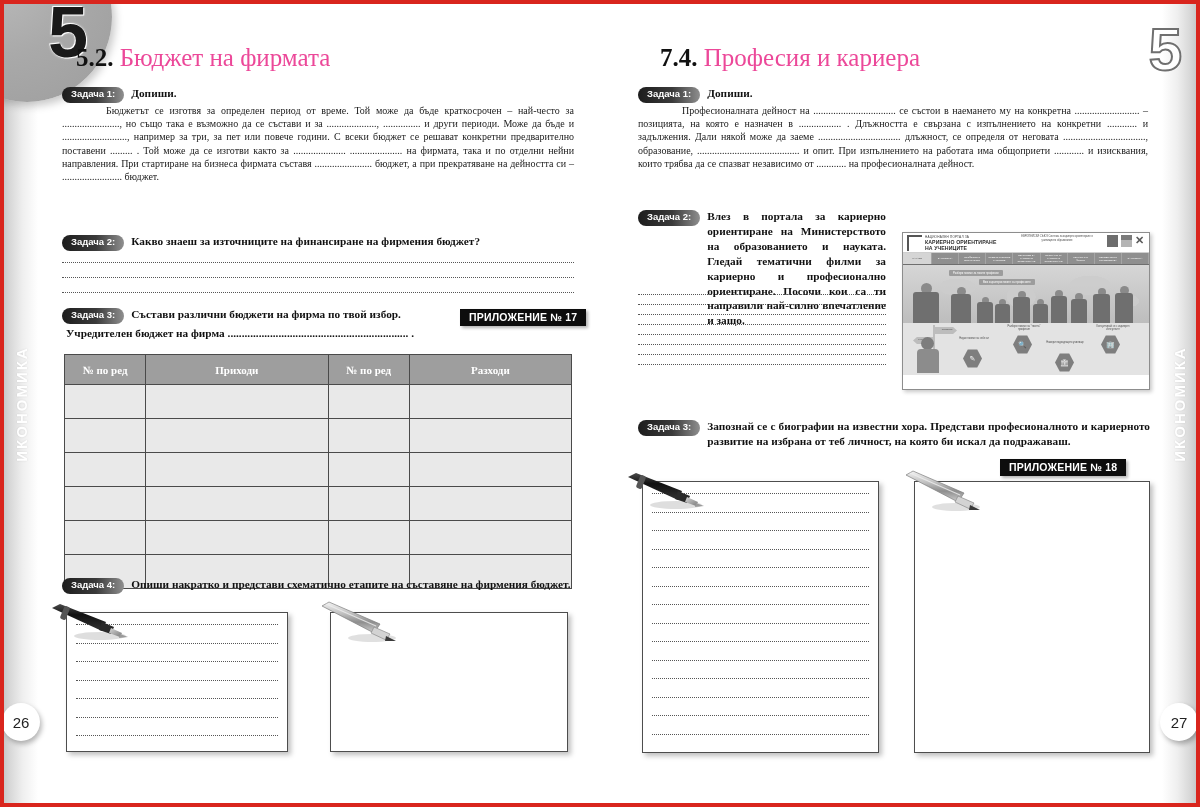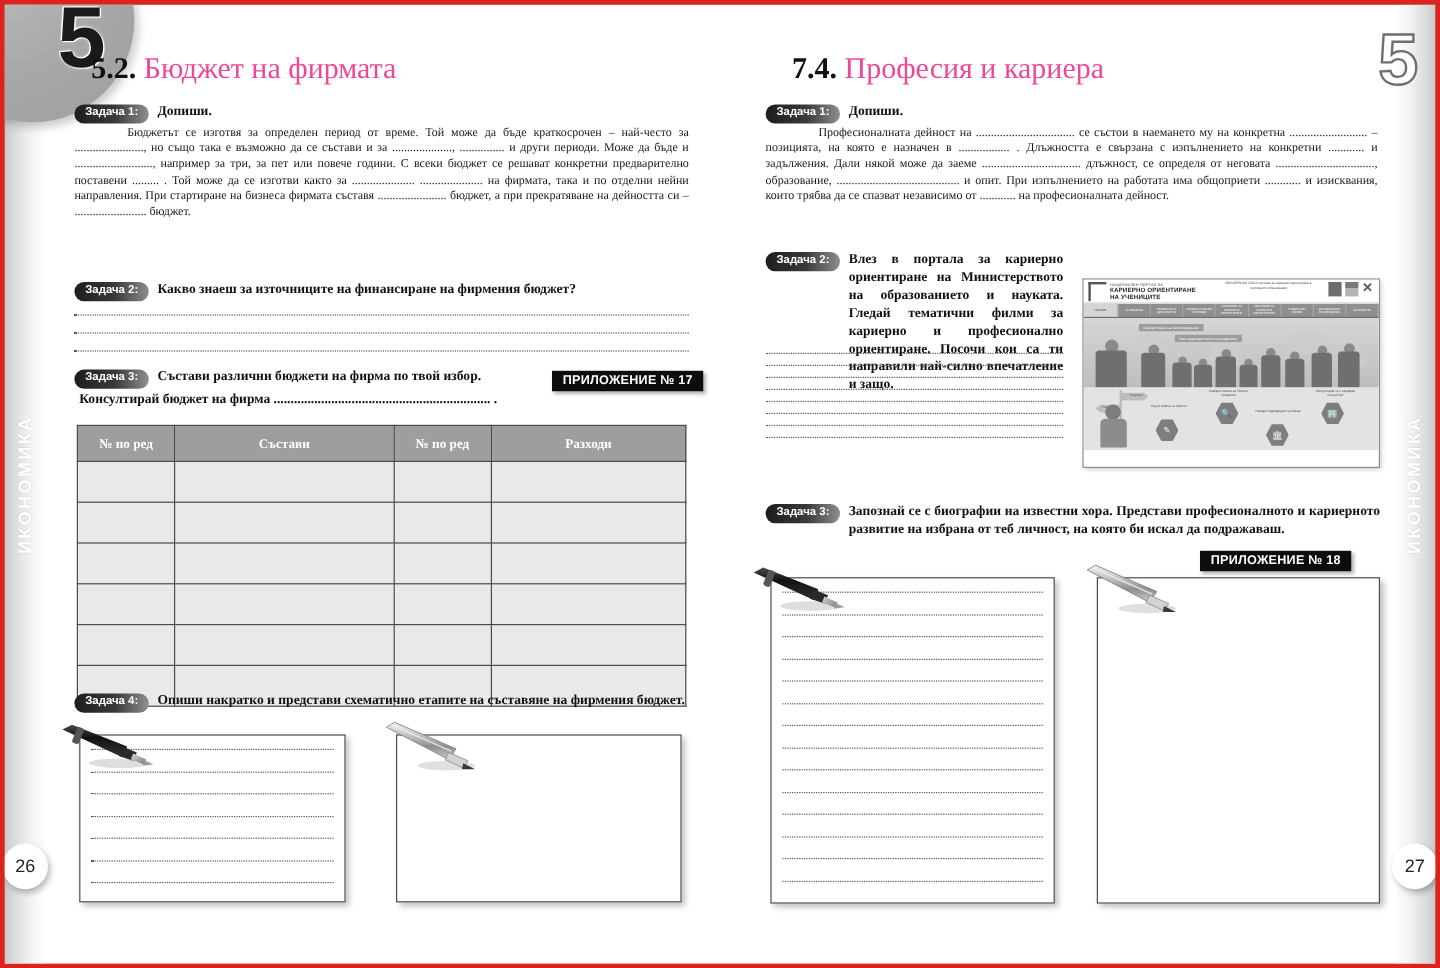--- a/index.html
+++ b/index.html
@@ -310,36 +310,36 @@
         <div class="dotline" style="margin-bottom: 14px;"></div>
         <div class="dotline" style="margin-bottom: 14px;"></div>
         <div class="dotline" style="margin-bottom: 14px;"></div>
       </div>
 
     <div style="position:absolute;left:24px;top:303px;width:512px;">
       <div class="taskline">
         <span class="badge">Задача 3:</span>
         <span class="taskprompt">Състави различни бюджети на фирма по твой избор.</span>
       </div>
-      <div class="taskprompt" style="margin-top:2px;margin-left:4px;">Консултирай бюджет на фирма ................................................................ .</div>
+      <div class="taskprompt" style="margin-top:2px;margin-left:4px;">Учредителен бюджет на фирма ................................................................ .</div>
     </div>
     <div class="appendix" style="position:absolute;left:422px;top:305px;">ПРИЛОЖЕНИЕ № 17</div>
 
     <div style="position:absolute;left:26px;top:350px;width:508px;">
       <table class="budget">
         <colgroup>
           <col style="width:16%">
             <col style="width:36%">
             <col style="width:16%">
             <col style="width:32%">
         </colgroup>
         <thead>
             <tr id="budget-head">
               <th>№ по ред</th>
-              <th>Състави</th>
+              <th>Приходи</th>
               <th>№ по ред</th>
               <th>Разходи</th>
             </tr>
           </thead>
         <tbody id="budget-body">
             <tr>
               <td></td>
               <td></td>
               <td></td>
               <td></td>

